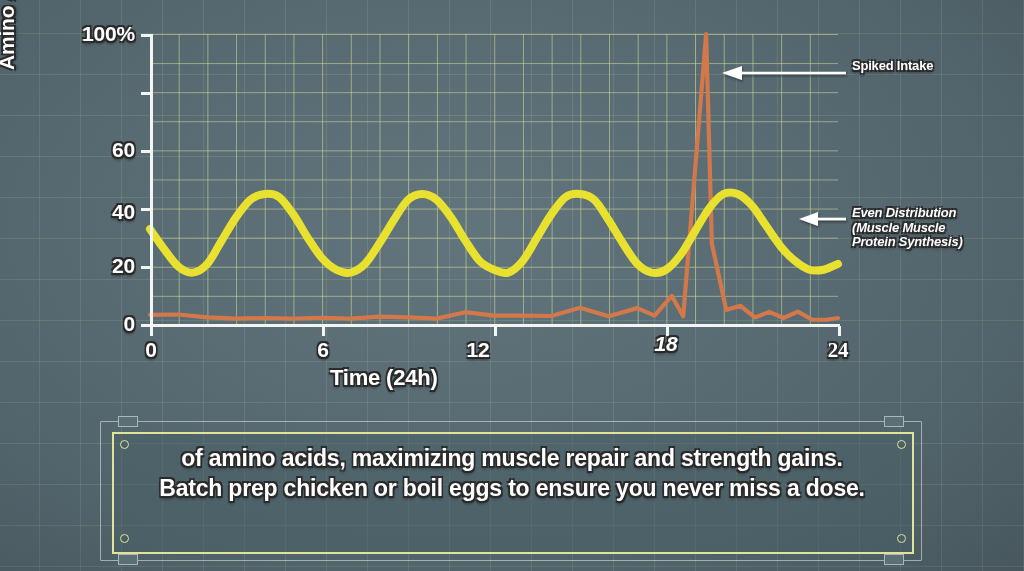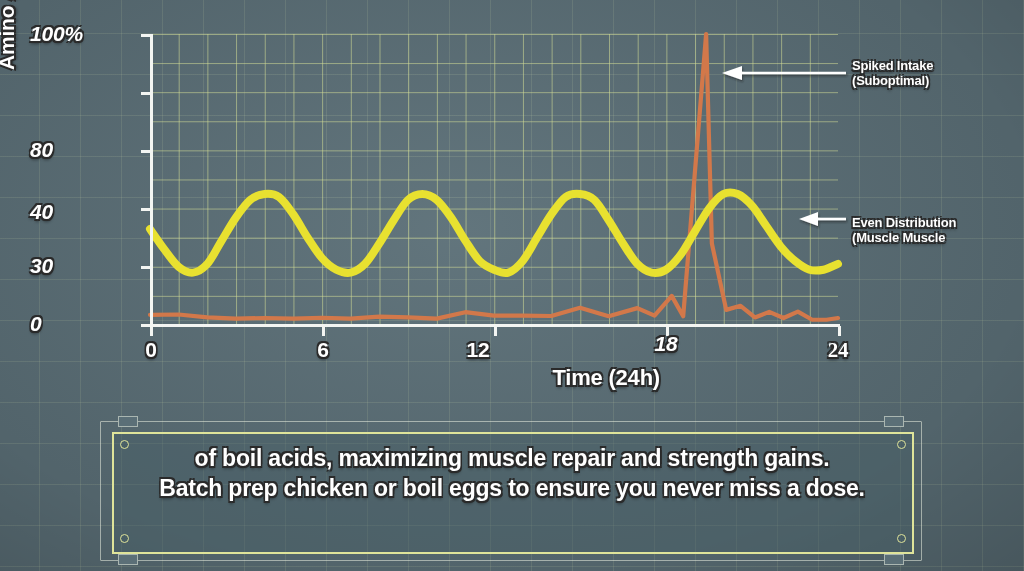--- a/index.html
+++ b/index.html
@@ -50,29 +50,29 @@
   .outline-text{
     color:#ffffff;
     text-shadow:
       -1.6px -1.6px 0 #2a2a2a, 1.6px -1.6px 0 #2a2a2a,
       -1.6px  1.6px 0 #2a2a2a, 1.6px  1.6px 0 #2a2a2a,
       0 2.6px 3px rgba(0,0,0,.45);
     font-weight:bold;
     letter-spacing:-.2px;
   }
 
-  .ytick-label{position:absolute;font-size:21px;text-align:left;white-space:nowrap;font-style:italic;}
+  .ytick-label{position:absolute;font-size:21px;text-align:right;white-space:nowrap;}
   .xtick-label{position:absolute;font-size:21px;text-align:center;white-space:nowrap;}
 
   #ylabel{
     position:absolute;left:-5px;top:70px;width:220px;
     transform:rotate(-90deg);transform-origin:left top;
     font-size:21px;text-align:center;white-space:nowrap;
   }
-  #xlabel{position:absolute;left:330px;top:365px;width:330px;text-align:right;font-size:22px;}
+  #xlabel{position:absolute;left:330px;top:365px;width:330px;text-align:left;font-size:22px;}
 
   
   .annot{position:absolute;font-size:13px;line-height:1.12;white-space:nowrap;}
   .arrow-svg{position:absolute;overflow:visible;}
 
   
   #caption-wrap{position:absolute;left:100px;top:418px;width:824px;height:145px;}
   #frame-outer{
     position:absolute;left:0;top:3px;width:820px;height:138px;
     border:1.5px solid rgba(235,240,225,.55);
@@ -117,23 +117,23 @@
   <div class="spine" id="x-spine"></div>
 
   <div class="tick-y" style="left:141px;top:34px;"></div>
   <div class="tick-y" style="left:141px;top:92px;"></div>
   <div class="tick-y" style="left:141px;top:150px;"></div>
   <div class="tick-y" style="left:141px;top:208px;"></div>
   <div class="tick-y" style="left:141px;top:266px;"></div>
   <div class="tick-y" style="left:141px;top:324px;"></div>
 
   <div class="ytick-label outline-text" style="left:30px;top:22px;width:105px;">100%</div>
-  <div class="ytick-label outline-text" style="left:30px;top:138px;width:105px;">80</div>
+  <div class="ytick-label outline-text" style="left:30px;top:138px;width:105px;">60</div>
   <div class="ytick-label outline-text" style="left:30px;top:200px;width:105px;">40</div>
-  <div class="ytick-label outline-text" style="left:30px;top:254px;width:105px;">30</div>
+  <div class="ytick-label outline-text" style="left:30px;top:254px;width:105px;">20</div>
   <div class="ytick-label outline-text" style="left:30px;top:312px;width:105px;">0</div>
 
   <div class="tick-x" style="left:150px;top:326px;"></div>
   <div class="tick-x" style="left:322px;top:326px;"></div>
   <div class="tick-x" style="left:494px;top:326px;"></div>
   <div class="tick-x" style="left:666px;top:326px;"></div>
   <div class="tick-x" style="left:838px;top:326px;"></div>
 
   <div class="xtick-label outline-text" style="left:121px;top:338px;width:60px;">0</div>
   <div class="xtick-label outline-text" style="left:293px;top:338px;width:60px;">6</div>
@@ -150,45 +150,45 @@
         <feDropShadow dx="1" dy="2" stdDeviation="1.2" flood-color="#1d1d1d" flood-opacity=".55"></feDropShadow>
       </filter>
     </defs>
     <g filter="url(#arrshadow)">
       <line x1="128" y1="13" x2="24" y2="13" stroke="#ffffff" stroke-width="2.6"></line>
       <polygon points="4,13 24,6 24,20" fill="#ffffff"></polygon>
     </g>
   </svg>
   <div class="annot outline-text" style="left:852px;top:59px;">
     <div>Spiked Intake</div>
-    <div>(Suboptimal)</div>
   </div>
 
   <svg class="arrow-svg" style="left:796px;top:206px;width:52px;height:26px;">
     <g filter="url(#arrshadow)">
       <line x1="50" y1="13" x2="22" y2="13" stroke="#ffffff" stroke-width="2.6"></line>
       <polygon points="3,13 22,6 22,20" fill="#ffffff"></polygon>
     </g>
   </svg>
-  <div class="annot outline-text" style="left:852px;top:216px;">
+  <div class="annot outline-text" style="left:852px;top:206px;font-style:italic;">
     <div>Even Distribution</div>
     <div>(Muscle Muscle</div>
+    <div>Protein Synthesis)</div>
   </div>
 </div>
 
 <div id="caption-wrap">
   <div id="frame-outer"></div>
   <div class="notch" style="left:18px;top:-2px;"></div>
   <div class="notch" style="left:784px;top:-2px;"></div>
   <div class="notch" style="left:18px;top:136px;"></div>
   <div class="notch" style="left:784px;top:136px;"></div>
 
   <div id="frame-inner"></div>
   <div class="corner-dot" style="left:20px;top:22px;"></div>
   <div class="corner-dot" style="left:797px;top:22px;"></div>
   <div class="corner-dot" style="left:20px;top:116px;"></div>
   <div class="corner-dot" style="left:797px;top:116px;"></div>
 
   <div id="caption-text">
-    <div class="caption-line outline-text">of boil acids, maximizing muscle repair and strength gains.</div>
+    <div class="caption-line outline-text">of amino acids, maximizing muscle repair and strength gains.</div>
     <div class="caption-line outline-text">Batch prep chicken or boil eggs to ensure you never miss a dose.</div>
   </div>
 </div>
 
 </body></html>

